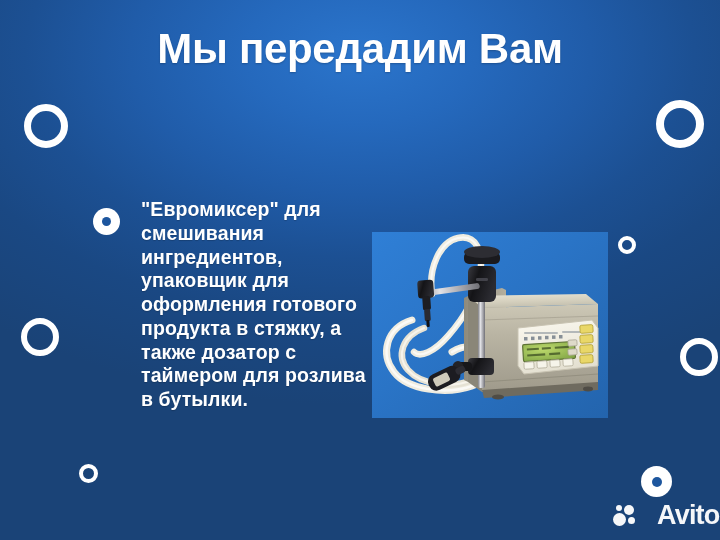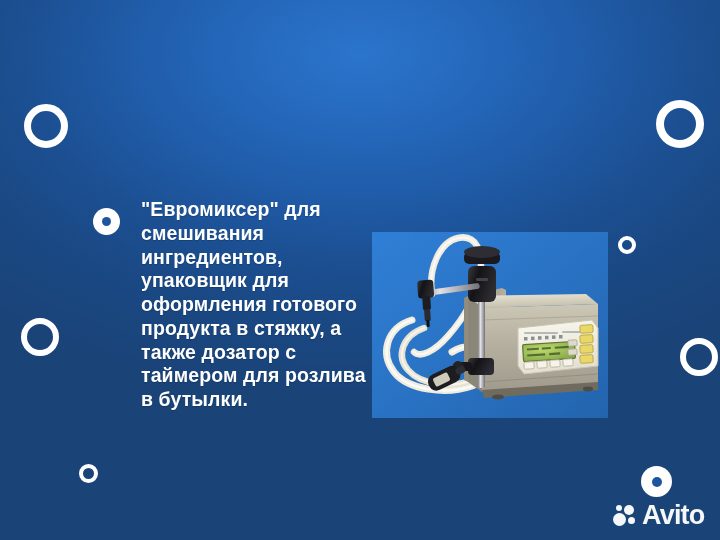--- a/index.html
+++ b/index.html
@@ -106,21 +106,21 @@
   }
   #machine svg { display:block; width:100%; height:100%; }
 
   
   #avito {
     position:absolute;
     left:613px; top:500px;
     height:30px;
     display:flex;
     align-items:center;
-    gap:5px;
+    gap:20px;
     opacity:0.96;
   }
   #avito-dots { position:relative; width:24px; height:22px; }
   #avito-dots i {
     position:absolute;
     display:block;
     border-radius:50%;
     background:#ffffff;
   }
   #avito-dots i:nth-child(1){ left:0px;   top:9px;  width:13px; height:13px; }
@@ -141,20 +141,21 @@
 <div id="slide">
 
   <div class="ring" id="ring-tl"></div>
   <div class="ring" id="ring-tr"></div>
   <div class="ring" id="ring-ml"></div>
   <div class="ring" id="ring-mr"></div>
   <div class="ring" id="ring-sm-r"></div>
   <div class="ring" id="ring-bl"></div>
   <div class="dot-ring" id="dot-br"></div>
 
+  <div id="title">Мы передадим Вам</div>
 
   <div class="dot-ring" id="dot-bullet"></div>
 
   <div id="body-text">"Евромиксер" для смешивания ингредиентов, упаковщик для оформления готового продукта в стяжку, а также дозатор с таймером для розлива в бутылки.</div>
 
   <div id="machine">
     <svg viewBox="0 0 236 186" xmlns="http://www.w3.org/2000/svg">
       <defs>
         <linearGradient id="bgPhoto" x1="0" y1="0" x2="1" y2="1">
           <stop offset="0%" stop-color="#2f7fd6"></stop>

